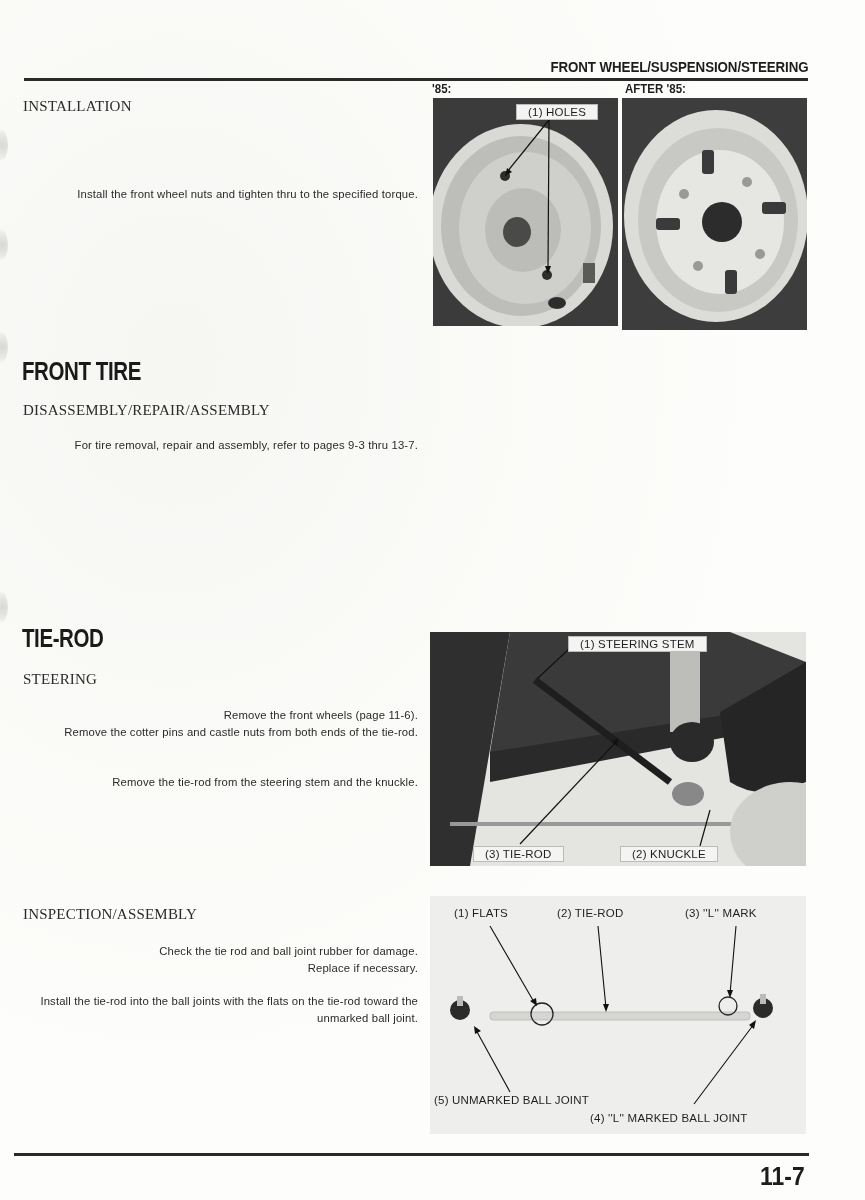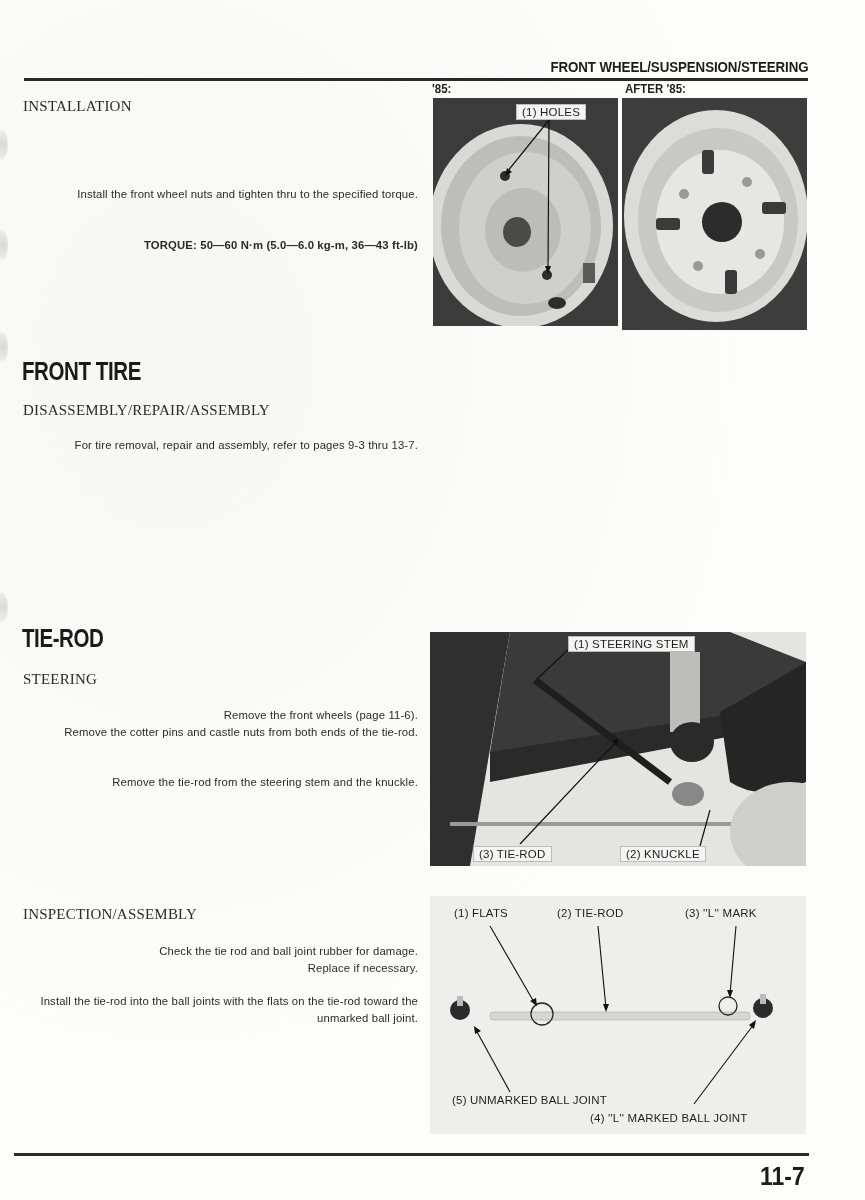--- a/index.html
+++ b/index.html
@@ -20,39 +20,38 @@
   .para { position: absolute; left: 23px; width: 395px; font-size: 11.3px; line-height: 16.5px; color: #2a2a2a; letter-spacing: 0.15px; }
   .para.bold { font-weight: bold; }
 
   .fig-label-caption { position: absolute; font-weight: bold; font-size: 12.5px; color: #1f1f1f; transform: scaleX(0.92); transform-origin: left center; }
 
   
   .photo { position: absolute; overflow: hidden; background: #3a3a3a; }
   .photo svg { display: block; width: 100%; height: 100%; }
 
   .callout { position: absolute; font-size: 11.5px; color: #1f1f1f; white-space: nowrap; letter-spacing: 0.2px; }
-  .callout.boxed { background: #f4f4f2; padding: 1px 5px; border: 1px solid #bbb; }
+  .callout.boxed { background: #f4f4f2; padding: 1px 11px; border: 1px solid #bbb; }
   .callout.plain { background: transparent; }
 </style>
 </head>
 <body>
 
 <div class="page">
 
   <div class="punch" style="top:128px"></div>
   <div class="punch" style="top:228px"></div>
   <div class="punch" style="top:330px"></div>
   <div class="punch" style="top:590px"></div>
 
   <div class="running-head">FRONT WHEEL/SUSPENSION/STEERING</div>
   <div class="rule-top"></div>
 
   <div class="subhead" style="top:98px">INSTALLATION</div>
   <div class="para" style="top:186px">Install the front wheel nuts and tighten thru to the specified torque.</div>
-  <div class="para bold" style="top:237px">TORQUE: 50—60 N·m (5.0—6.0 kg-m, 36—43 ft-lb)</div>
 
   <div class="fig-label-caption" style="left:432px; top:82px">'85:</div>
   <div class="fig-label-caption" style="left:625px; top:82px">AFTER '85:</div>
 
   <div class="photo" style="left:433px; top:98px; width:185px; height:228px;">
     <svg viewBox="0 0 185 228">
       <rect width="185" height="228" fill="#3b3b3b"></rect>
       <ellipse cx="88" cy="128" rx="92" ry="102" fill="#d9d9d6"></ellipse>
       <ellipse cx="88" cy="128" rx="80" ry="90" fill="#bdbdba"></ellipse>
       <ellipse cx="92" cy="130" rx="66" ry="76" fill="#cfcfcc"></ellipse>
@@ -145,17 +144,17 @@
       <line x1="264" y1="208" x2="324" y2="128" stroke="#111" stroke-width="1.1"></line>
       <polygon points="326,124 319,129 324,133" fill="#111"></polygon>
       <line x1="80" y1="196" x2="46" y2="134" stroke="#111" stroke-width="1.1"></line>
       <polygon points="44,130 45,138 51,135" fill="#111"></polygon>
     </svg>
   </div>
   <div class="callout plain" style="left:454px; top:907px">(1) FLATS</div>
   <div class="callout plain" style="left:557px; top:907px">(2) TIE-ROD</div>
   <div class="callout plain" style="left:685px; top:907px">(3) ''L'' MARK</div>
   <div class="callout plain" style="left:590px; top:1112px">(4) ''L'' MARKED BALL JOINT</div>
-  <div class="callout plain" style="left:452px; top:1094px">(5) UNMARKED BALL JOINT</div>
+  <div class="callout plain" style="left:434px; top:1094px">(5) UNMARKED BALL JOINT</div>
 
   <div class="rule-bottom"></div>
   <div class="page-number">11-7</div>
 </div>
 
 </body></html>

